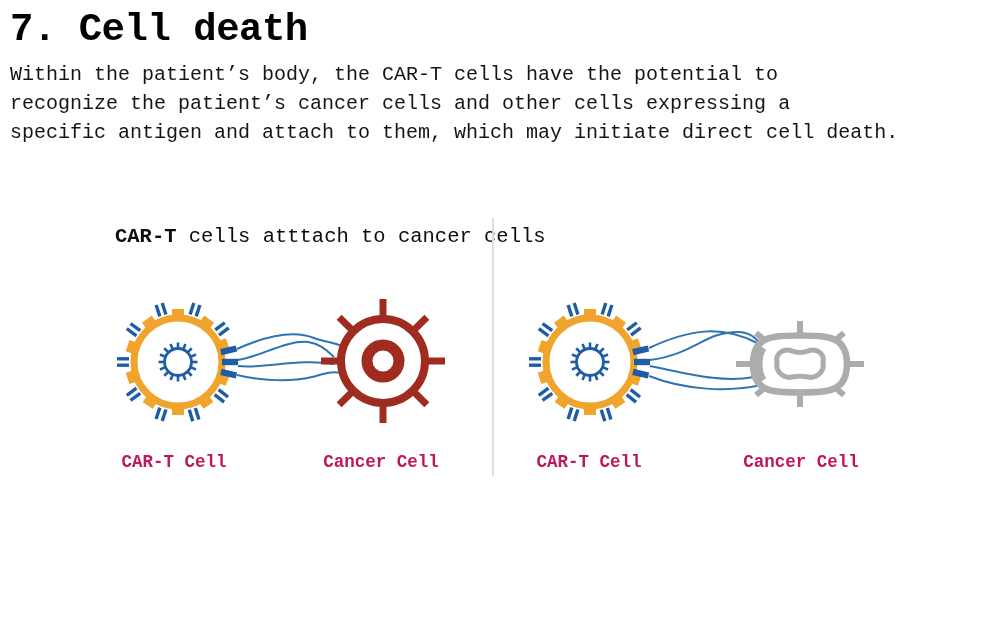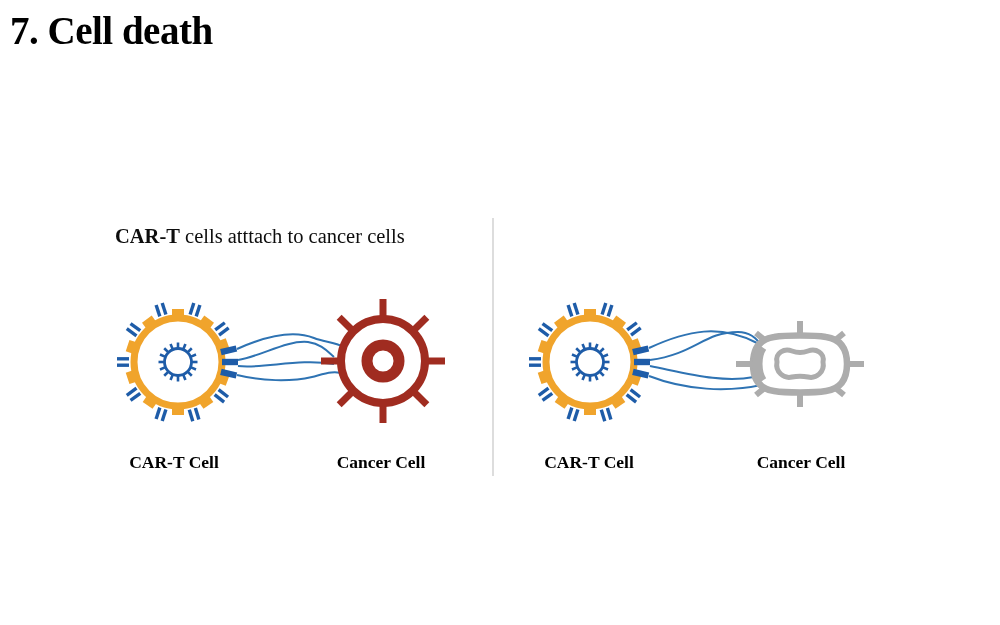--- a/index.html
+++ b/index.html
@@ -1,31 +1,31 @@
 <!DOCTYPE html>
 <html style="--cart-orange: #F0A42C; --receptor-blue: #1E5CA8; --tendril-blue: #2E73B3; --cancer-red: #A02C20; --dead-gray: #ACACAC; --divider-gray: #DDDDDD; --text-black: #111111;"><head>
 <meta charset="utf-8">
 <style>
   html,body{margin:0;padding:0;background:#fff;}
   .stage{
     position:relative;width:948px;height:625px;background:#fff;overflow:hidden;
-    font-family:Liberation Serif, serif;color:var(--text-black,#111);
+    font-family:Liberation Mono, monospace;color:var(--text-black,#111);
   }
   .title{
     position:absolute;left:10px;top:8px;margin:0;
     font-size:39px;font-weight:700;letter-spacing:-0.5px;color:#000;
   }
   .description{position:absolute;left:10px;top:60px;margin:0;font-size:20px;line-height:29px;color:#151515;}
   .description span{display:block;white-space:nowrap;}
   .panel-heading{position:absolute;top:225px;font-size:20.5px;white-space:nowrap;color:#0d0d0d;text-align:right;}
   .panel-heading.left{left:115px;}
   .panel-heading.right{left:530px;}
   .panel-heading b{font-weight:700;}
   .divider{position:absolute;left:492px;top:218px;width:1.5px;height:258px;background:var(--divider-gray,#ddd);}
-  .cell-label{position:absolute;top:452px;transform:translateX(-50%);font-size:17.5px;font-weight:700;white-space:nowrap;color:#000000;}
+  .cell-label{position:absolute;top:452px;transform:translateX(-50%);font-size:17.5px;font-weight:700;white-space:nowrap;color:#be185d;}
   .diagram{position:absolute;left:0;top:280px;}
 
   
   .ring-o{fill:#fff;stroke:var(--cart-orange,#F0A42C);stroke-width:7;}
   .tab{fill:var(--cart-orange,#F0A42C);}
   .tick{stroke:var(--receptor-blue,#1E5CA8);stroke-width:3.4;}
   .ring-b{fill:none;stroke:var(--receptor-blue,#1E5CA8);stroke-width:2.8;}
   .ntick{stroke:var(--receptor-blue,#1E5CA8);stroke-width:2.6;}
   .receptor{fill:var(--receptor-blue,#1E5CA8);}
   .ring-r{fill:#fff;stroke:var(--cancer-red,#A02C20);stroke-width:8;}
@@ -37,20 +37,25 @@
   .dead-inner{fill:none;stroke:var(--dead-gray,#ACACAC);stroke-width:5;}
   .dead-crescent{fill:none;stroke:var(--dead-gray,#ACACAC);stroke-width:10;}
 </style>
 </head>
 <body>
 
 <div class="stage">
 
   <h1 class="title">7. Cell death</h1>
 
+  <p class="description">
+    <span>Within the patient’s body, the CAR-T cells have the potential to</span>
+    <span>recognize the patient’s cancer cells and other cells expressing a</span>
+    <span>specific antigen and attach to them, which may initiate direct cell death.</span>
+  </p>
 
   <div class="panel-heading left"><b>CAR-T</b><span> cells atttach to cancer cells</span></div>
 
 
   <div class="divider"></div>
 
   <svg width="0" height="0" style="position:absolute" aria-hidden="true">
     <defs>
       <g id="cart-cell">
         <circle class="ring-o" r="44"></circle>

